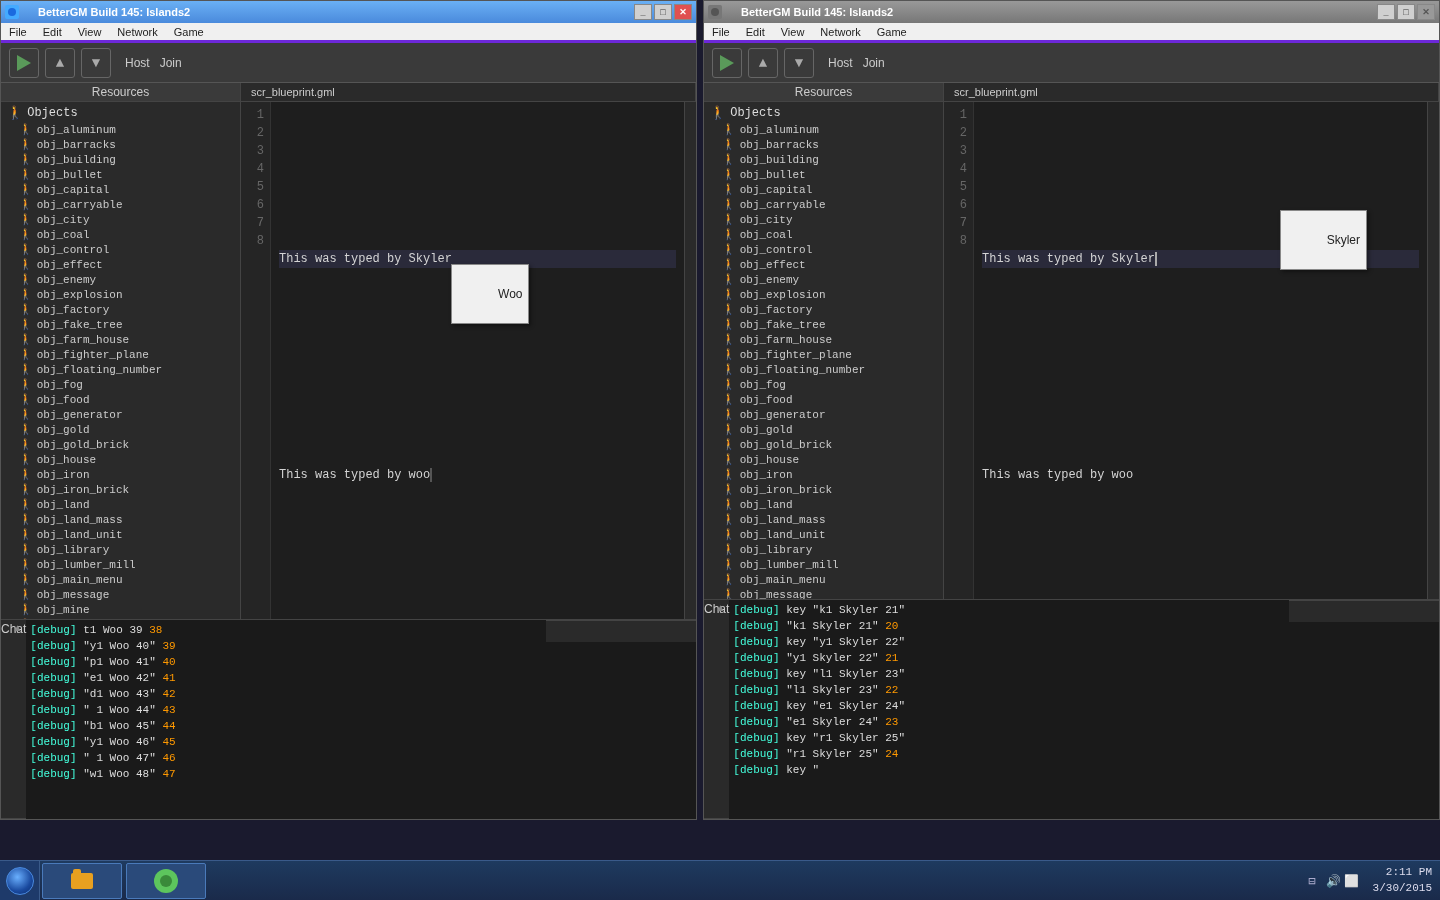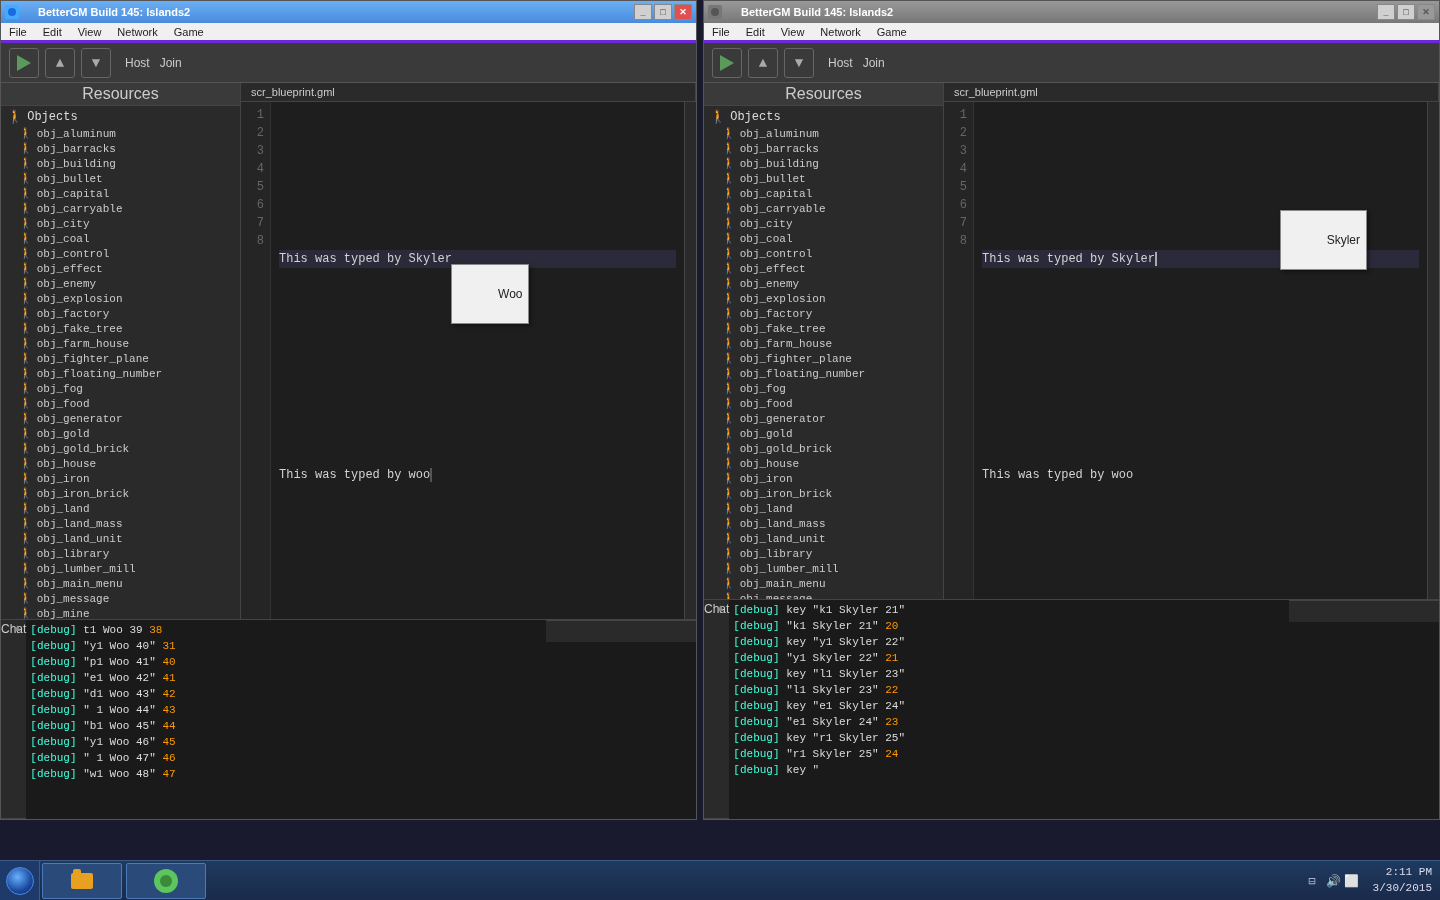--- a/index.html
+++ b/index.html
@@ -229,21 +229,21 @@
       background: #2a2a2a;
       border-right: 1px solid #444;
       display: flex;
       flex-direction: column;
     }
     .panel-header {
       background: #3a3a3a;
       color: #ccc;
       text-align: center;
       padding: 2px 0;
-      font-size: 16px;
+      font-size: 12px;
       border-bottom: 1px solid #444;
       font-family: 'Segoe UI', Arial, sans-serif;
     }
     .resources-list {
       overflow-y: auto;
       flex: 1;
       padding: 2px 0;
     }
     .resource-parent {
       display: flex;
@@ -624,21 +624,21 @@
     </div>
   </div>
 
   <div class="chat-area">
     <div class="chat-header">
       <span>Chat</span>
       <span class="chat-expand">▲</span>
     </div>
     <div class="chat-messages">
       <div><span class="debug-cyan">[debug]</span><span class="debug-white">  t1 Woo 39 </span><span class="debug-num"> 38</span></div>
-      <div><span class="debug-cyan">[debug]</span><span class="debug-white"> "y1 Woo 40"</span><span class="debug-num"> 31</span></div>
+      <div><span class="debug-cyan">[debug]</span><span class="debug-white"> "y1 Woo 40"</span><span class="debug-num"> 39</span></div>
       <div><span class="debug-cyan">[debug]</span><span class="debug-white"> "p1 Woo 41"</span><span class="debug-num"> 40</span></div>
       <div><span class="debug-cyan">[debug]</span><span class="debug-white"> "e1 Woo 42"</span><span class="debug-num"> 41</span></div>
       <div><span class="debug-cyan">[debug]</span><span class="debug-white"> "d1 Woo 43"</span><span class="debug-num"> 42</span></div>
       <div><span class="debug-cyan">[debug]</span><span class="debug-white"> " 1 Woo 44"</span><span class="debug-num"> 43</span></div>
       <div><span class="debug-cyan">[debug]</span><span class="debug-white"> "b1 Woo 45"</span><span class="debug-num"> 44</span></div>
       <div><span class="debug-cyan">[debug]</span><span class="debug-white"> "y1 Woo 46"</span><span class="debug-num"> 45</span></div>
       <div><span class="debug-cyan">[debug]</span><span class="debug-white"> " 1 Woo 47"</span><span class="debug-num"> 46</span></div>
       <div><span class="debug-cyan">[debug]</span><span class="debug-white"> "w1 Woo 48"</span><span class="debug-num"> 47</span></div>
 
     </div>

